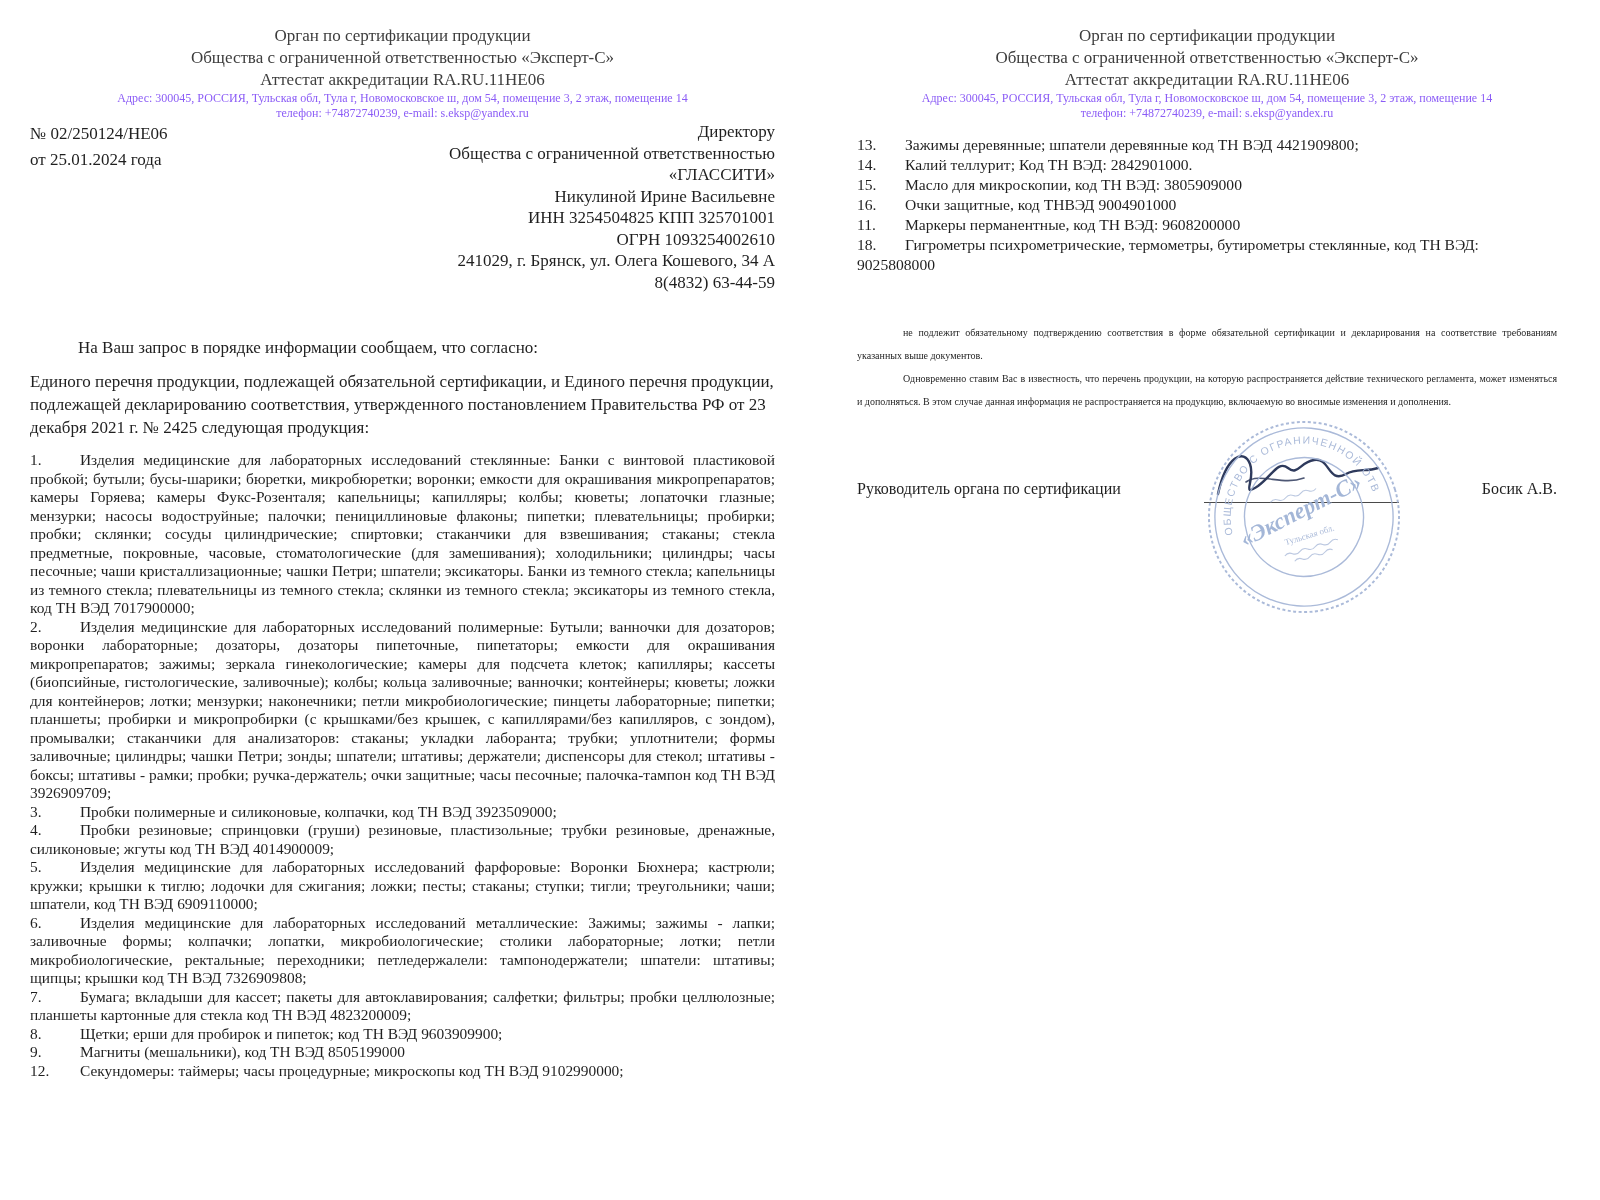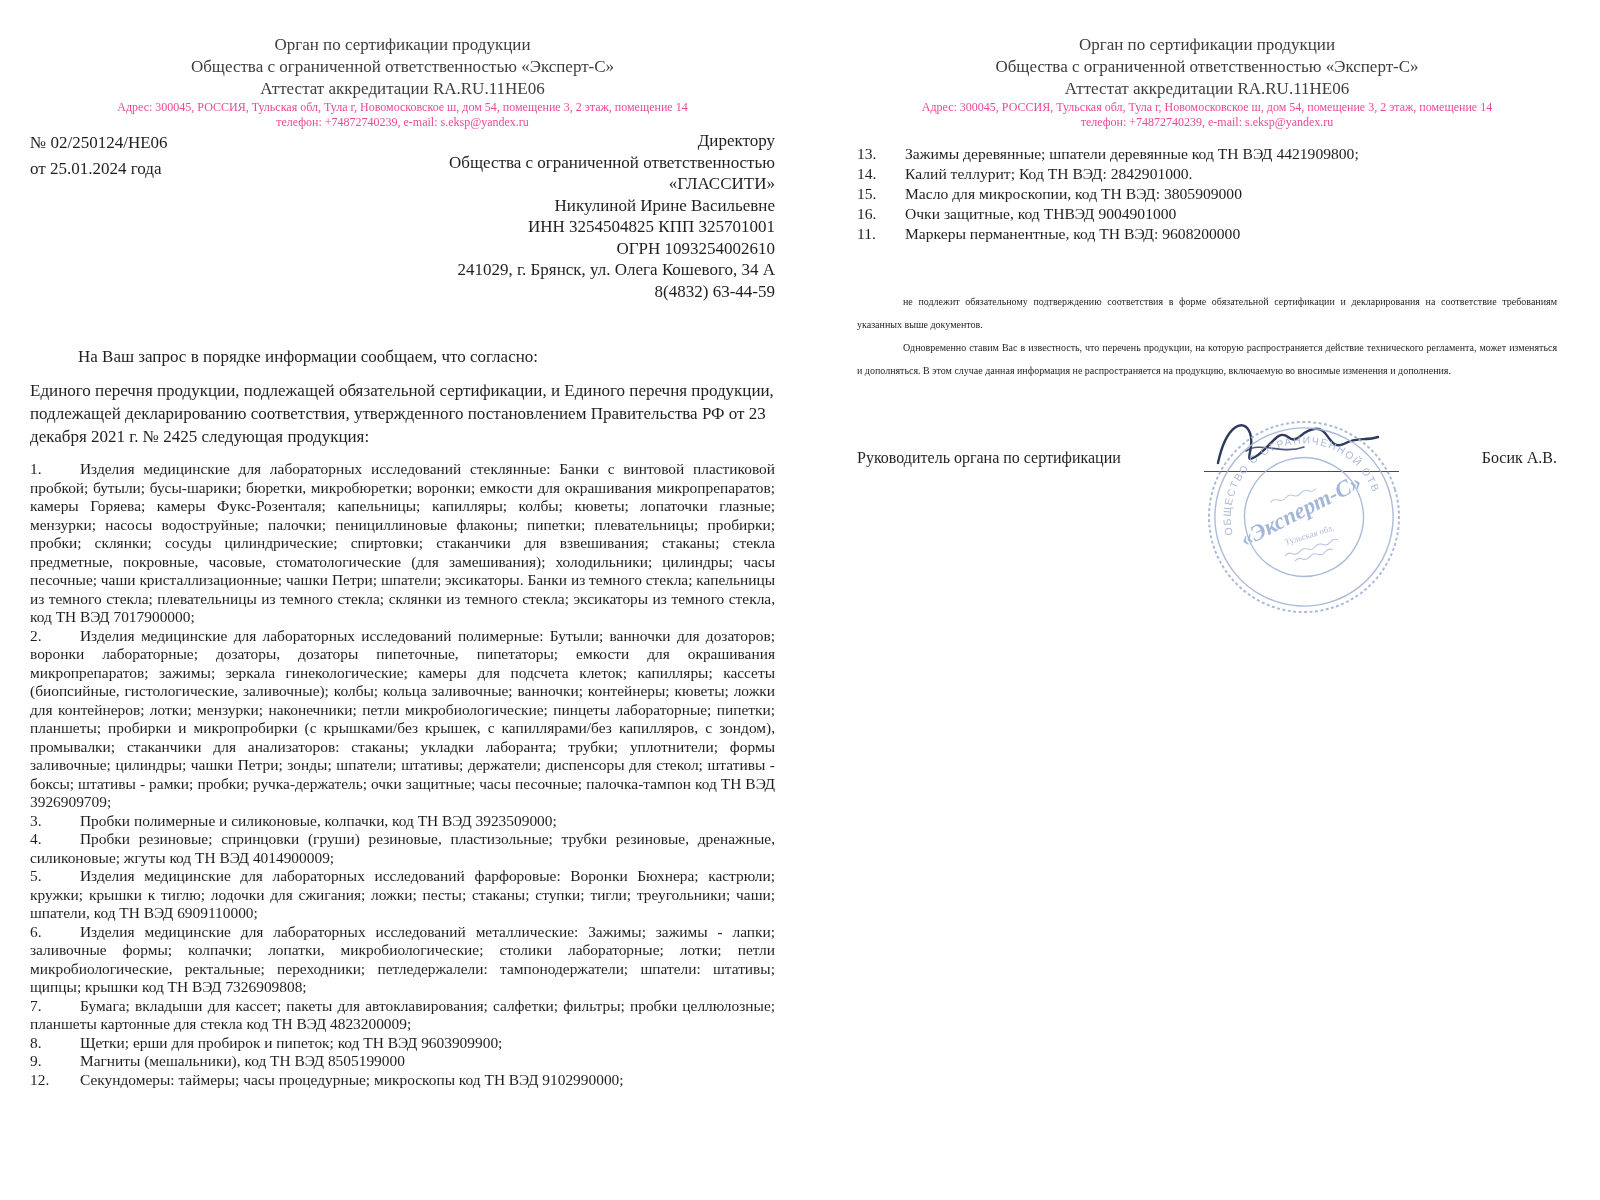--- a/index.html
+++ b/index.html
@@ -3,23 +3,23 @@
 <meta charset="utf-8">
 <style>
   * { margin:0; padding:0; box-sizing:border-box; }
   html,body { width:1600px; height:1200px; background:#ffffff; }
   body { font-family:"Liberation Serif", serif; color:#1f1f1f; }
   .sheet { position:relative; width:1600px; height:1200px; background:#ffffff; overflow:hidden; }
   .page { position:absolute; top:0; }
   .page-left  { left:30px;  width:745px; }
   .page-right { left:857px; width:700px; }
 
-  .org-header { text-align:center; padding-top:34px; color:#3d3d3d; }
+  .org-header { text-align:center; padding-top:25px; color:#3d3d3d; }
   .org-line  { font-size:17px; line-height:22px; }
-  .org-small { font-size:12px; line-height:15px; color:#ec4899; }
+  .org-small { font-size:12px; line-height:15px; color:#8b5cf6; }
 
   .ref-row { display:flex; justify-content:space-between; }
   .ref { font-size:17px; line-height:26px; }
   .addressee { font-size:17px; line-height:21.5px; text-align:right; }
 
   .intro { margin-top:44px; font-size:17px; line-height:21px; text-indent:48px; }
   .lead  { margin-top:12px; font-size:17px; line-height:23px; text-align:left; }
 
   .items { margin-top:12px; }
   .item  { font-size:15.4px; line-height:18.5px; text-align:justify; }
@@ -96,20 +96,21 @@
       <div class="org-small">Адрес: 300045, РОССИЯ, Тульская обл, Тула г, Новомосковское ш, дом 54, помещение 3, 2 этаж, помещение 14</div>
       <div class="org-small">телефон: +74872740239, e-mail: s.eksp@yandex.ru</div>
     </header>
 
     <div class="items items-right">
       <p class="item"><span class="inum">13.</span><span>Зажимы деревянные; шпатели деревянные код ТН ВЭД 4421909800;</span></p>
       <p class="item"><span class="inum">14.</span><span>Калий теллурит; Код ТН ВЭД: 2842901000.</span></p>
       <p class="item"><span class="inum">15.</span><span>Масло для микроскопии, код ТН ВЭД: 3805909000</span></p>
       <p class="item"><span class="inum">16.</span><span>Очки защитные, код ТНВЭД 9004901000</span></p>
       <p class="item"><span class="inum">11.</span><span>Маркеры перманентные, код ТН ВЭД: 9608200000</span></p>
+      <p class="item"><span class="inum">18.</span><span>Гигрометры психрометрические, термометры, бутирометры стеклянные, код ТН ВЭД: 9025808000</span></p>
     </div>
 
     <p class="para para-first">не подлежит обязательному подтверждению соответствия в форме обязательной сертификации и декларирования на соответствие требованиям указанных выше документов.</p>
     <p class="para">Одновременно ставим Вас в известность, что перечень продукции, на которую распространяется действие технического регламента, может изменяться и дополняться. В этом случае данная информация не распространяется на продукцию, включаемую во вносимые изменения и дополнения.</p>
 
     <div class="sig-row">
       <span class="sig-title">Руководитель органа по сертификации</span>
       <span class="sig-area">
         <svg class="sig-scrawl" viewBox="0 0 200 66" aria-hidden="true">
           <path d="M18,52 C 26,14 44,6 50,22 C 56,38 40,56 58,44 C 72,34 78,18 88,26 C 98,34 100,20 114,18 C 130,15 128,42 146,32 C 156,26 166,30 178,26" fill="none" stroke="#2e3a5c" stroke-width="2.4" stroke-linecap="round"></path>

